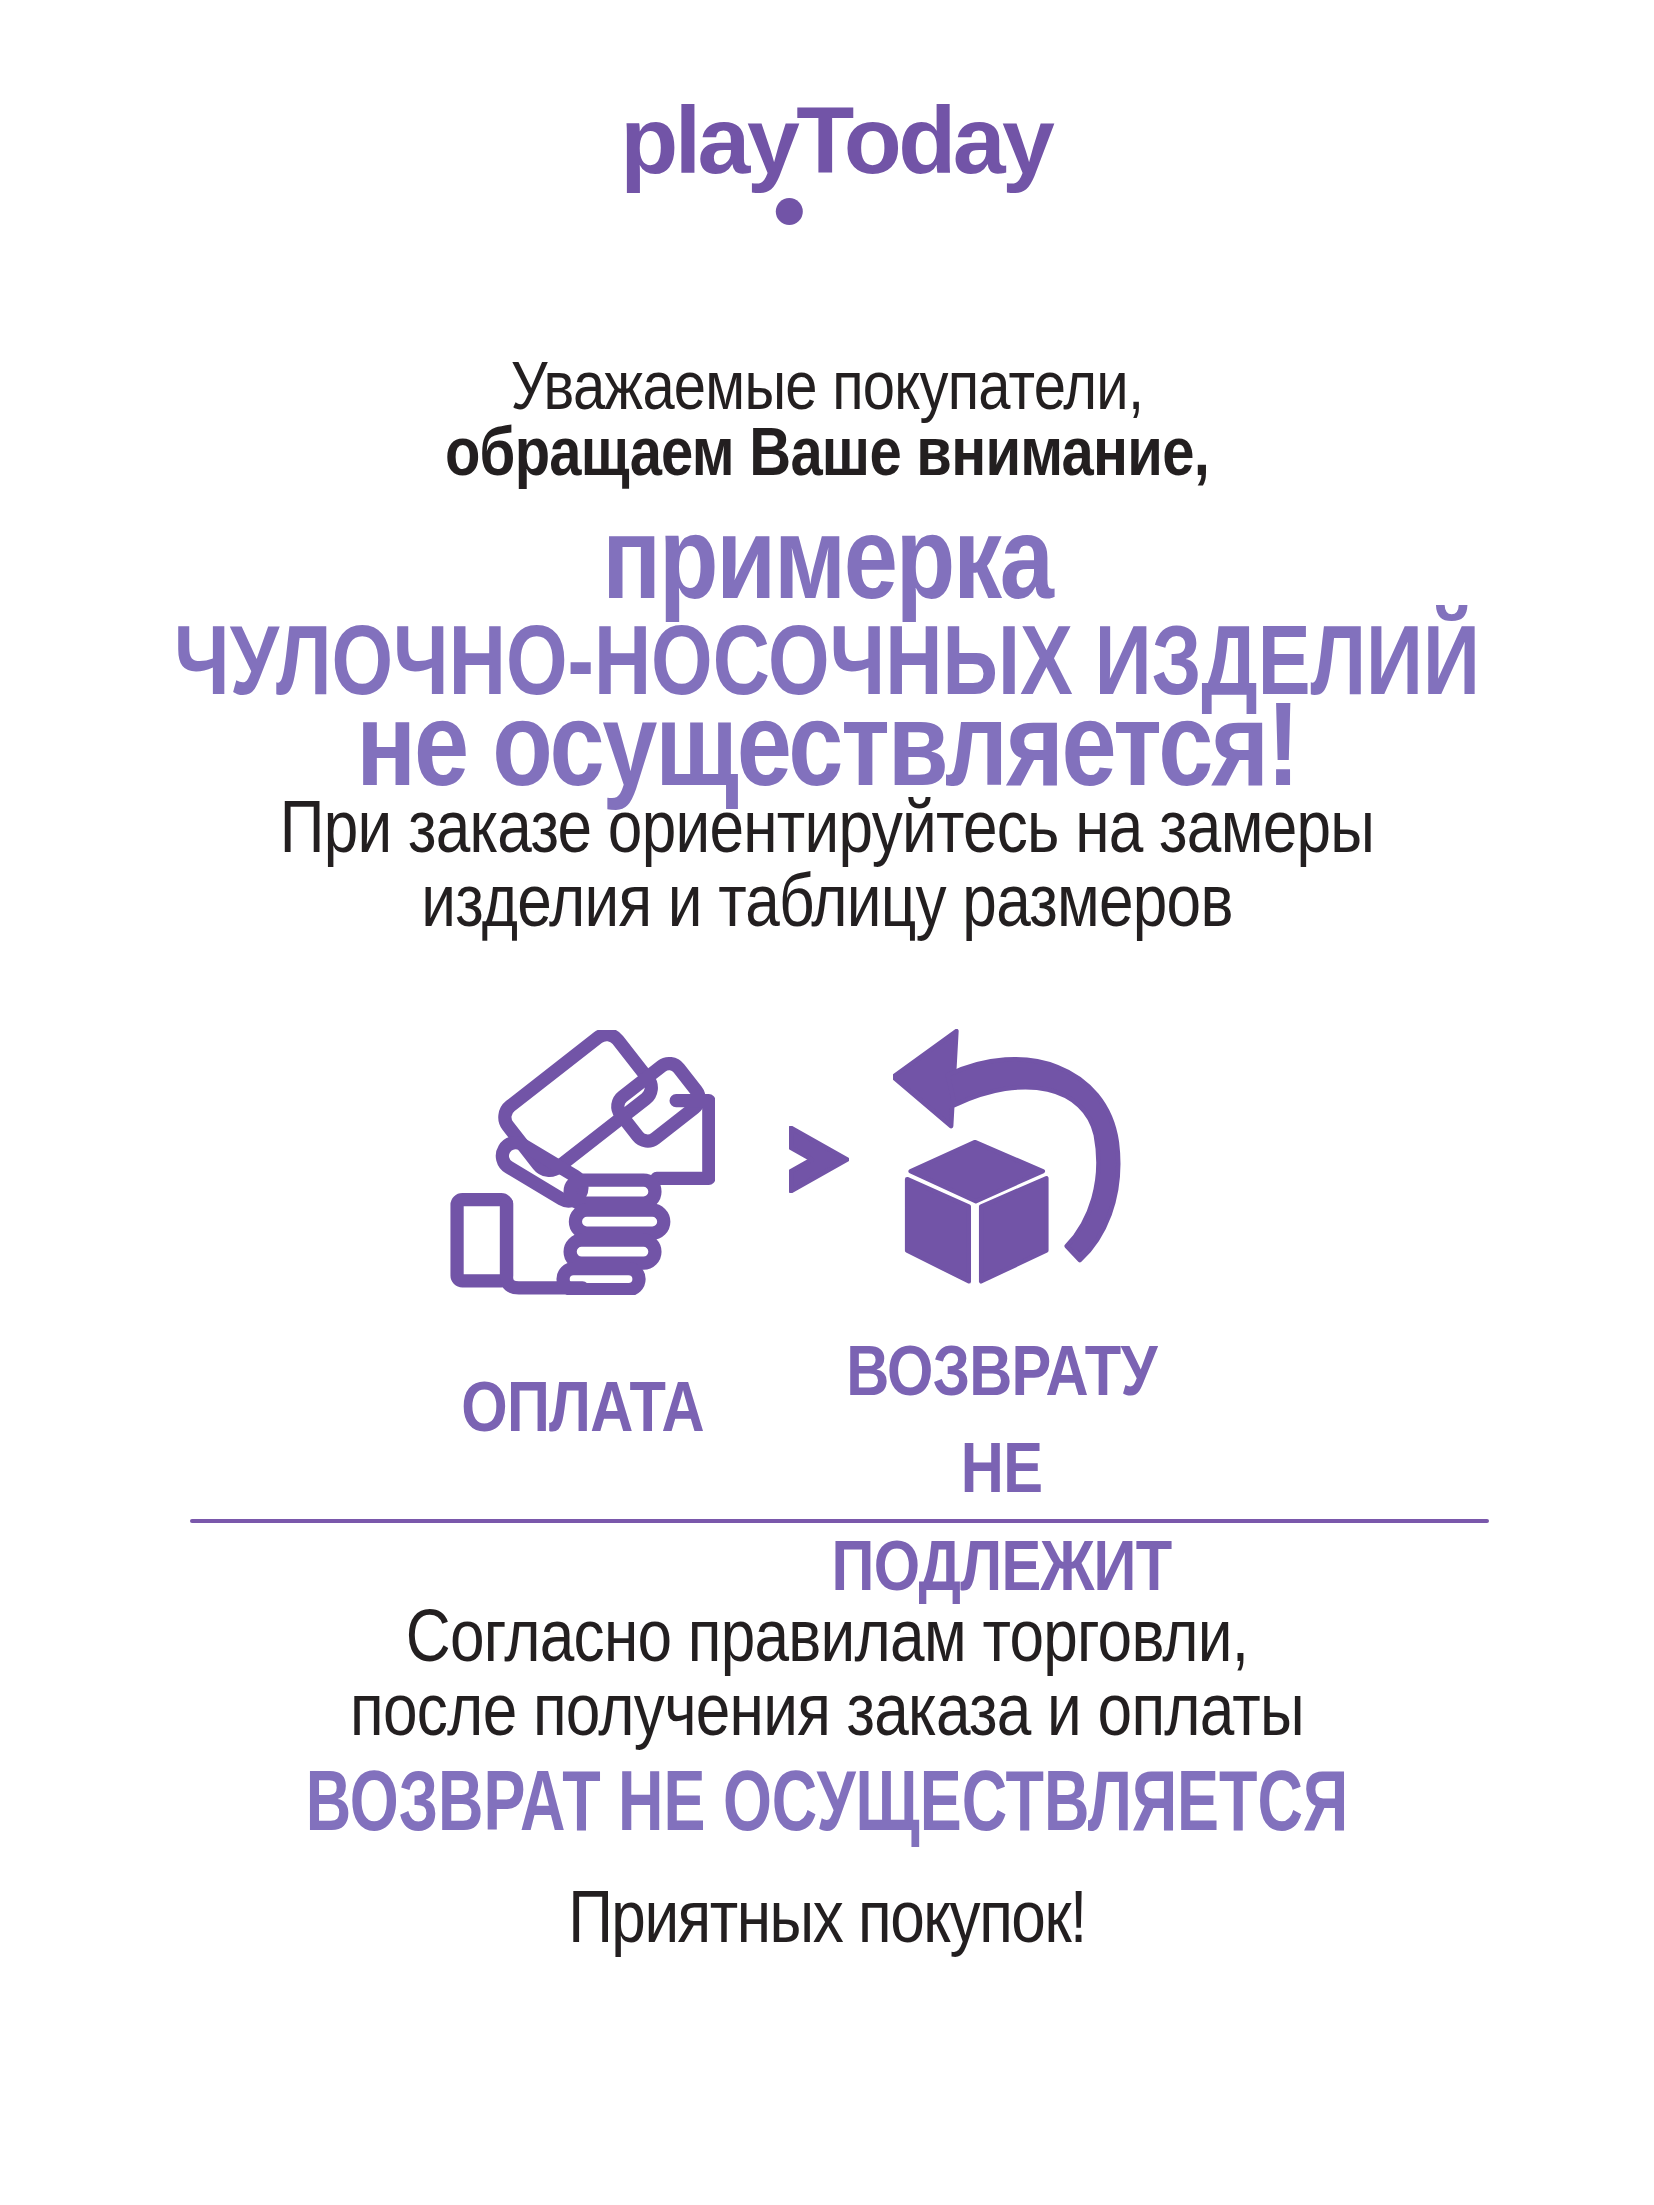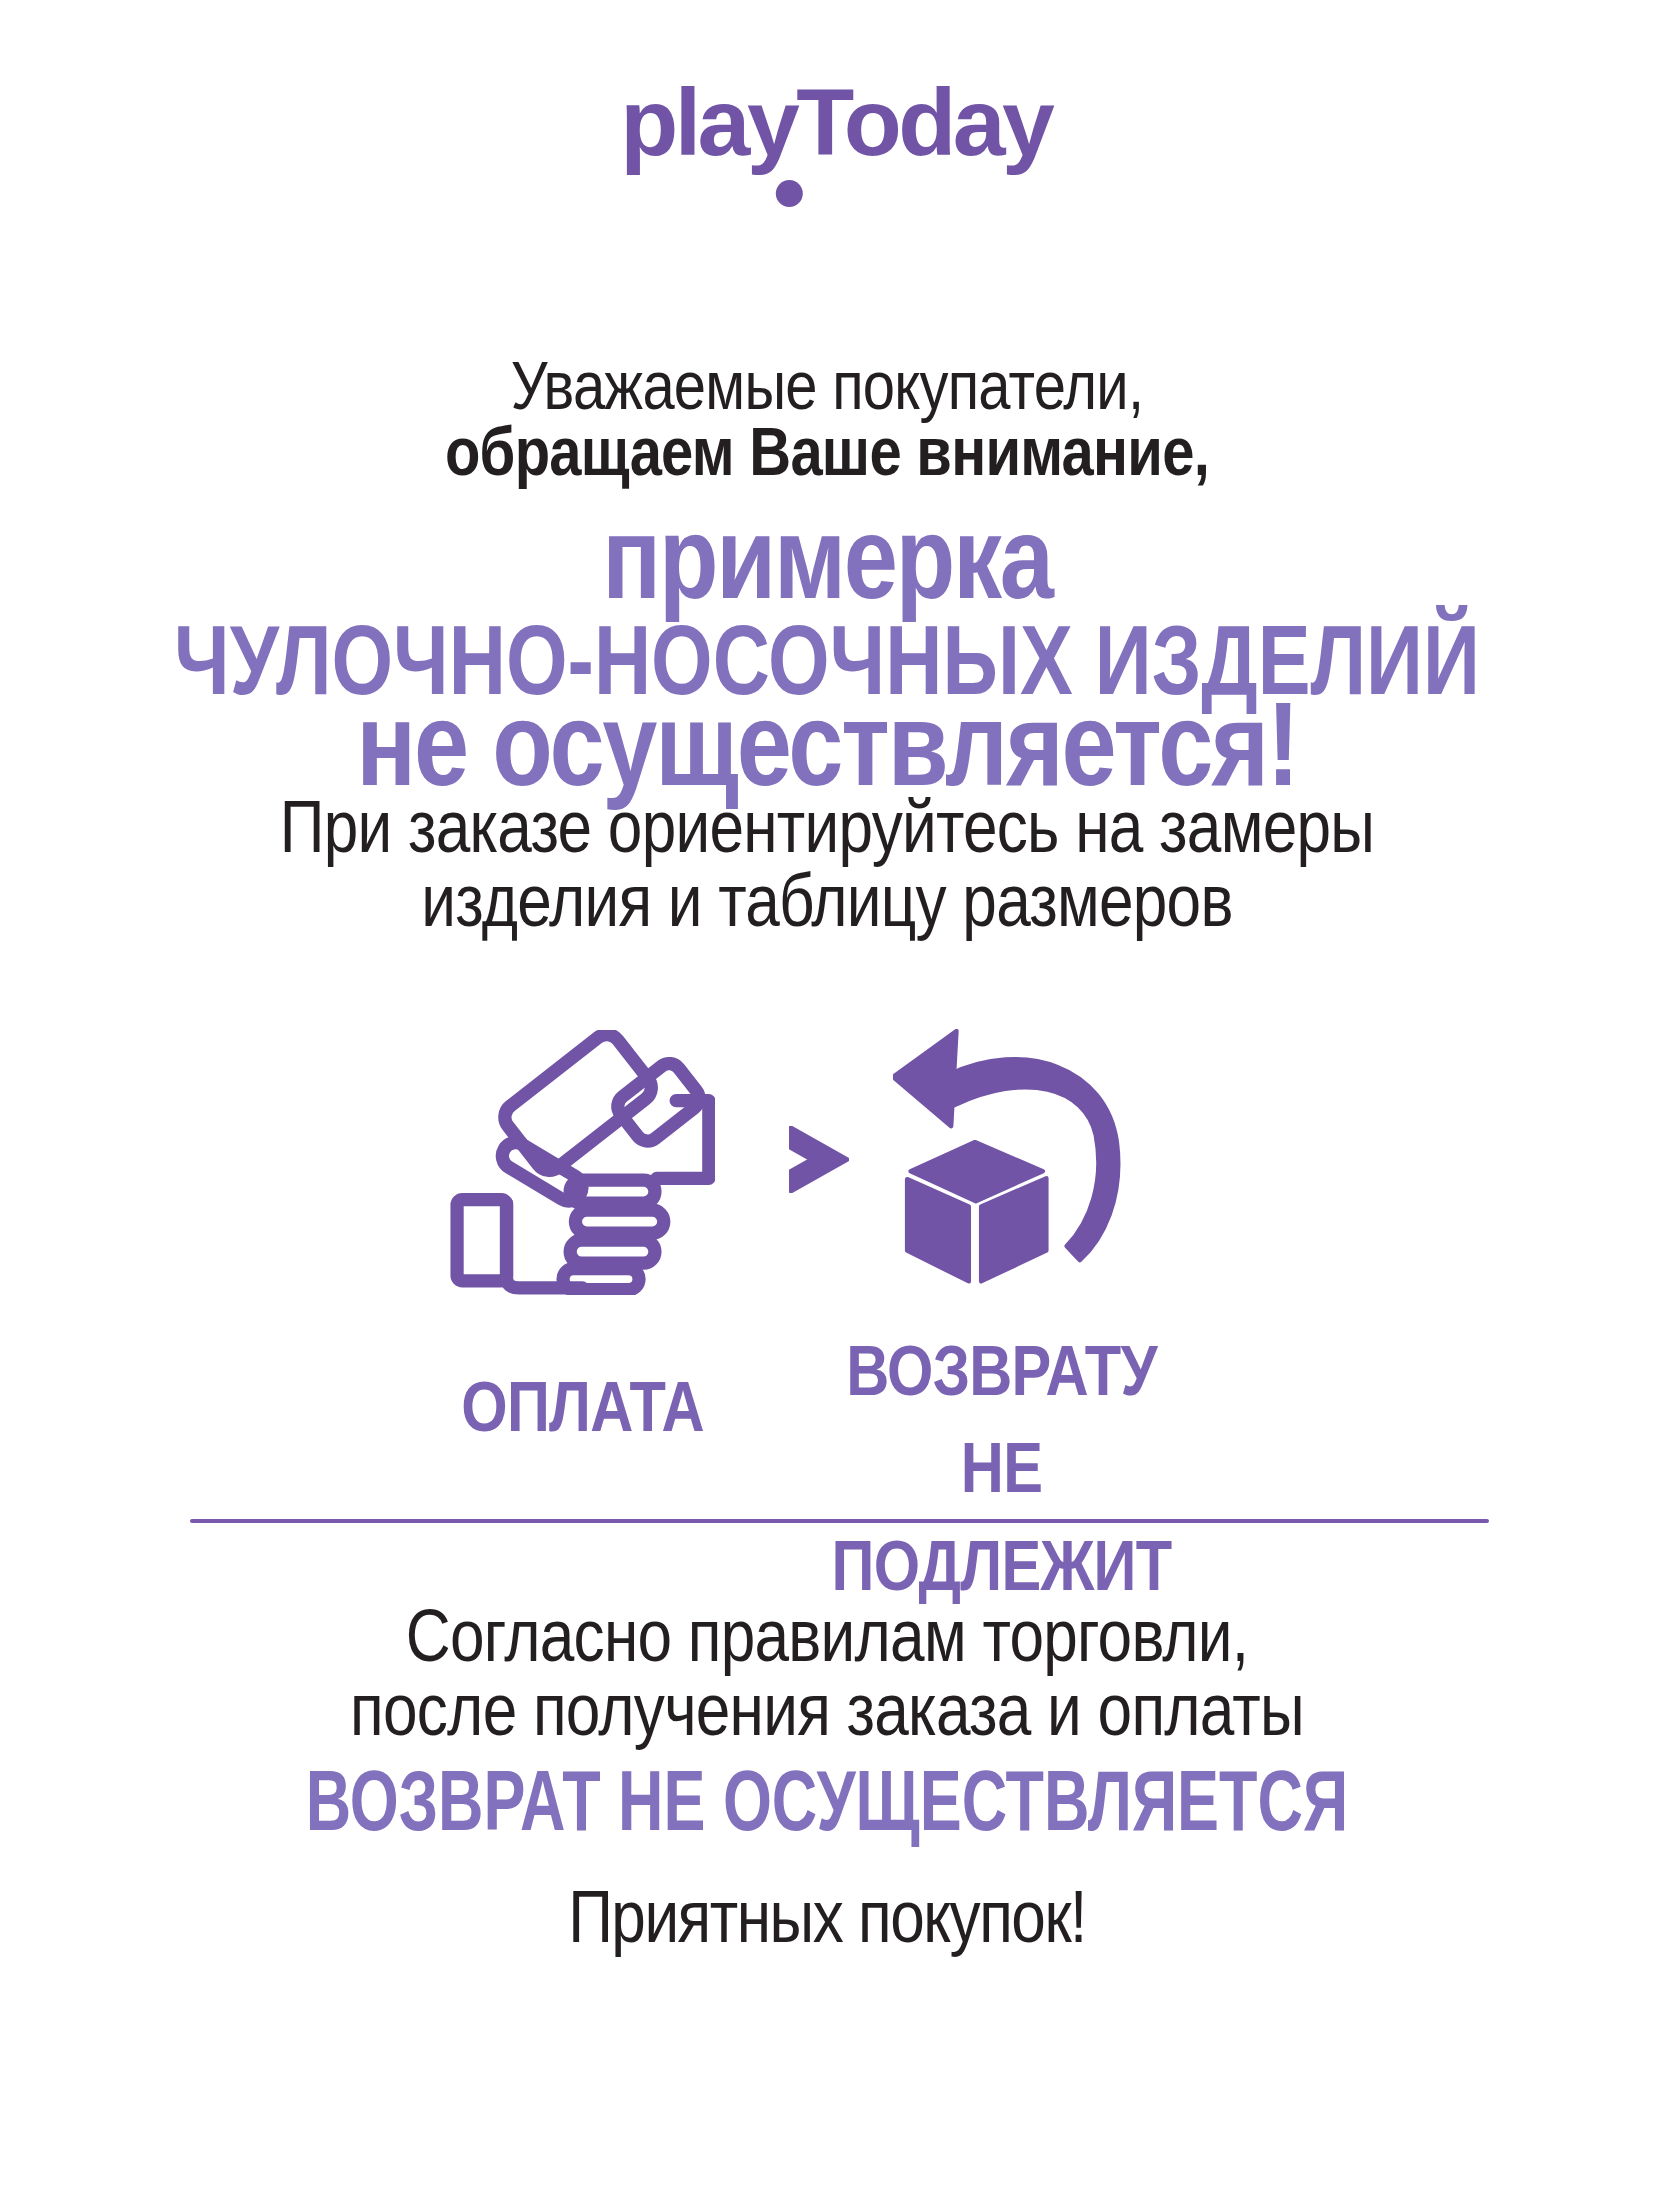--- a/index.html
+++ b/index.html
@@ -18,21 +18,21 @@
     overflow:hidden;
     font-family:"Liberation Sans", sans-serif;
     color:var(--text-black);
   }
   .abs{position:absolute;left:0;width:100%;text-align:center;white-space:nowrap;}
   .cond{transform:scaleX(0.84);transform-origin:50% 0;}
   .cond-80{transform:scaleX(0.80);transform-origin:50% 0;}
   .cond-74{transform:scaleX(0.74);transform-origin:50% 0;}
 
   
-  .logo-wrap{top:68px;}
+  .logo-wrap{top:86px;}
   .logo{
     position:relative;display:inline-block;
     font-size:95px;font-weight:700;letter-spacing:-3.5px;
     color:var(--brand-purple);
     line-height:1.15;
     transform:translateX(8.8px);
   }
   .logo-dot{
     position:absolute;left:36%;bottom:-30px;
     width:27px;height:27px;border-radius:50%;

